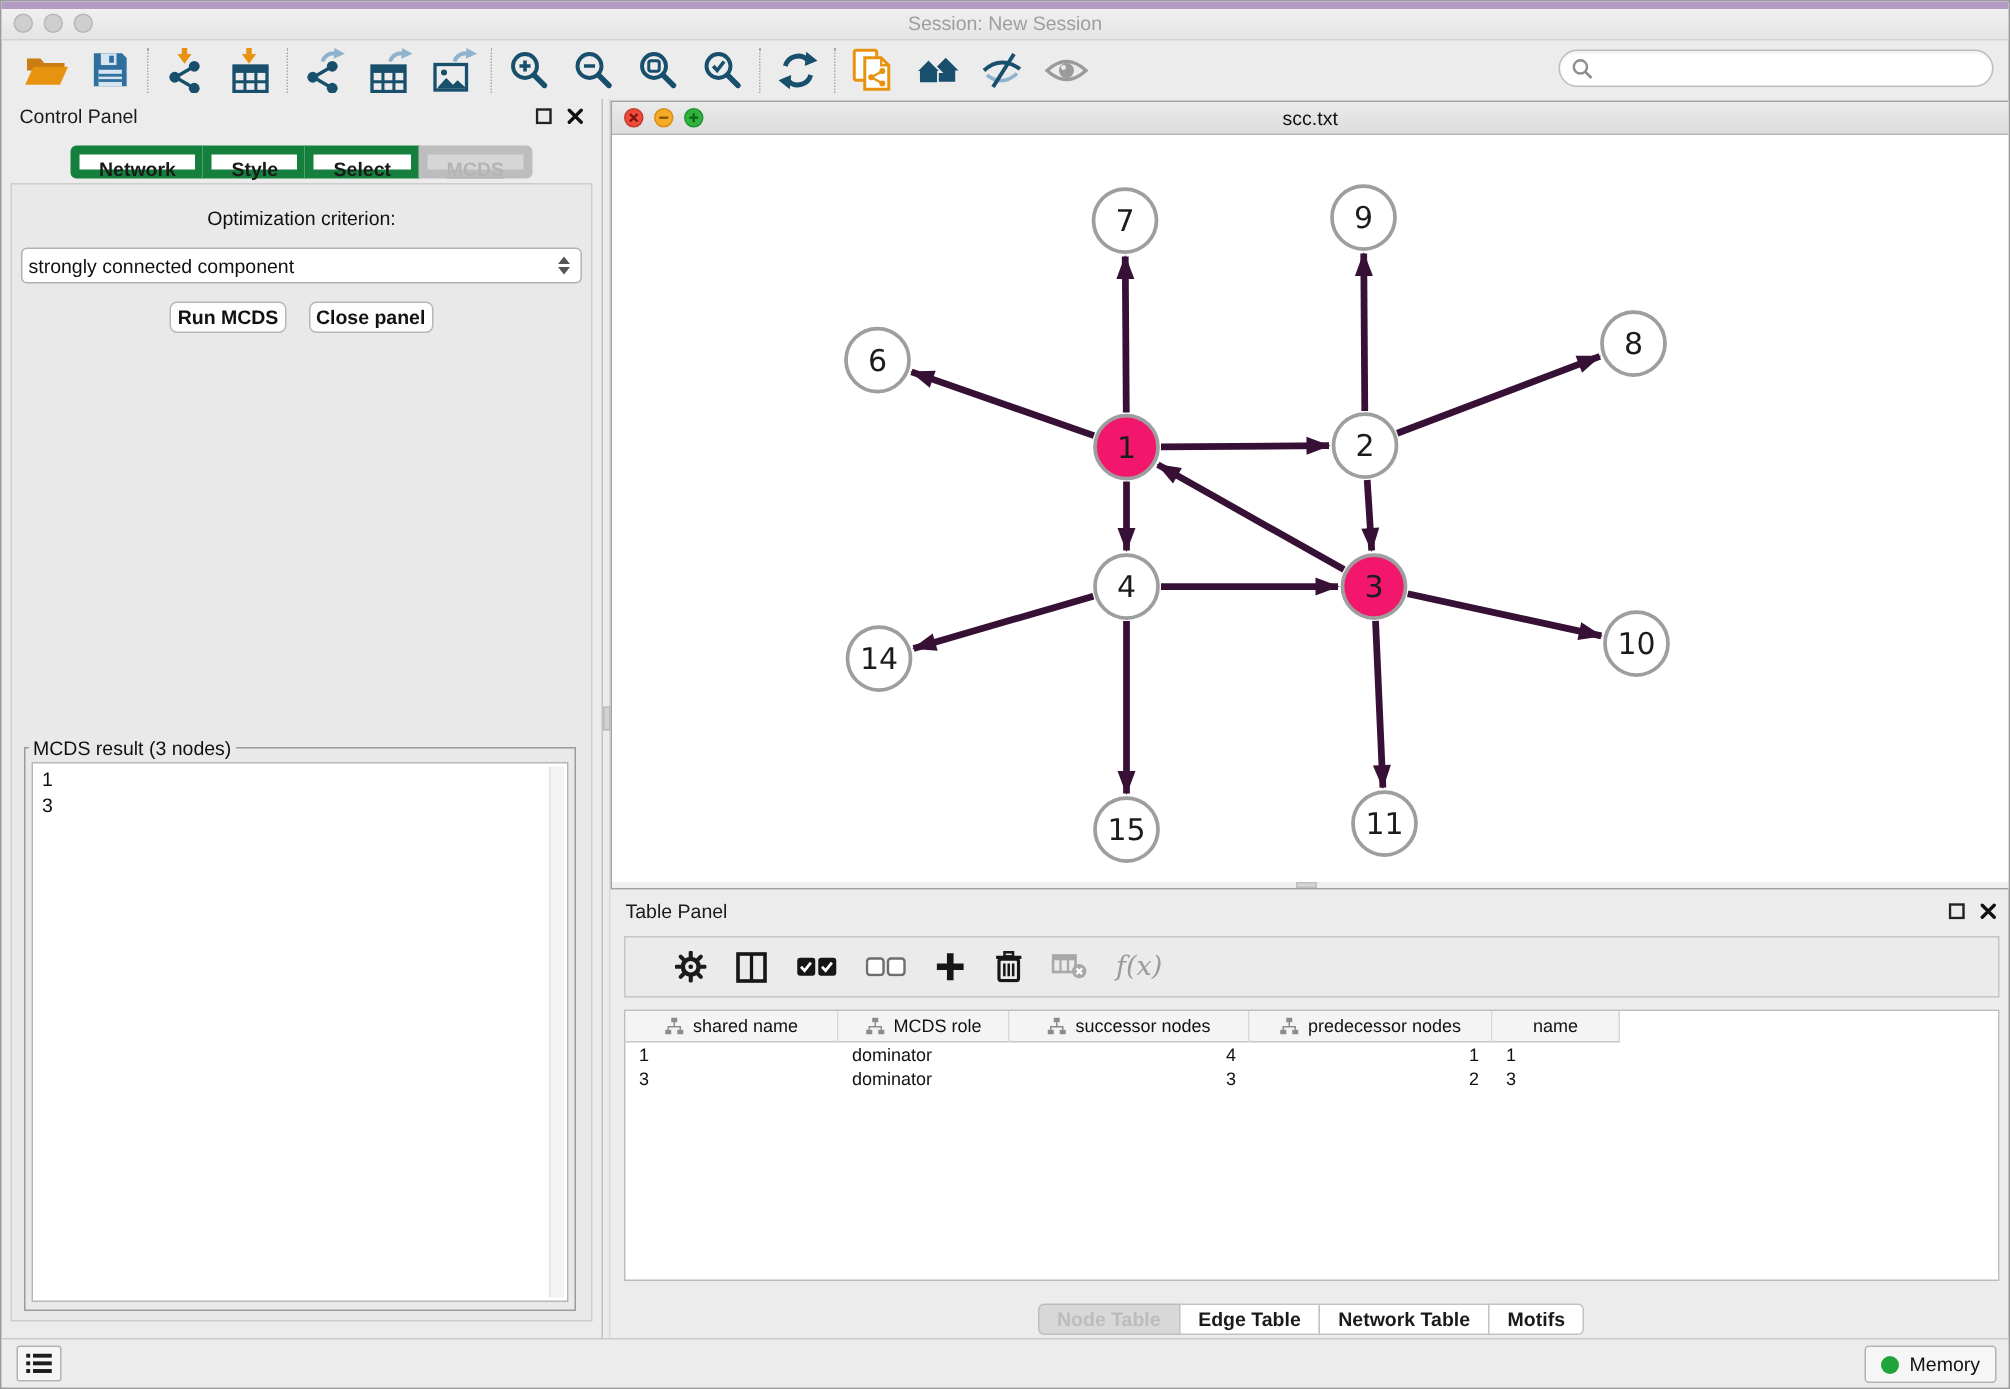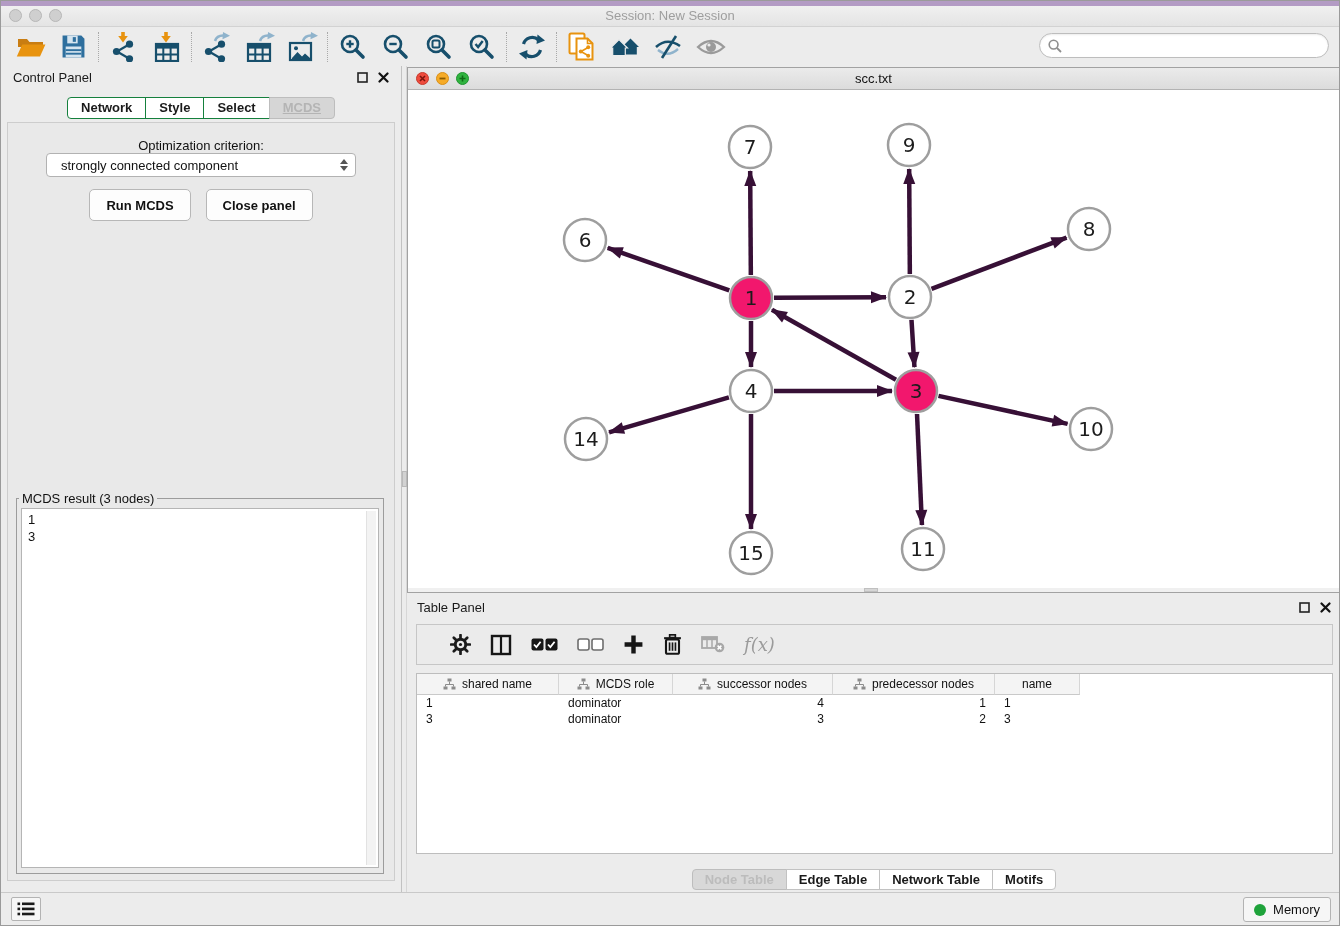--- a/index.html
+++ b/index.html
@@ -18,32 +18,32 @@
   .main-toolbar{position:absolute;top:26px;left:0;right:0;height:39px;display:flex;align-items:center;padding-left:8px;}
   .tbtn{width:43px;height:34px;display:flex;align-items:center;justify-content:center;flex:0 0 auto;}
   .sep{width:1px;height:30px;border-left:1px dotted #a9a9a9;margin:0 3px;flex:0 0 auto;}
   .searchbox{position:absolute;right:10px;top:6px;width:290px;height:25px;background:#fff;border:1px solid #bdbdbd;border-radius:13px;display:flex;align-items:center;padding-left:8px;box-shadow:inset 0 1px 2px rgba(0,0,0,.08);}
   
   .control-panel{position:absolute;top:65px;left:0;width:400px;height:817px;}
   .panel-head{position:absolute;top:4px;left:12px;font-size:13px;color:#1a1a1a;}
   .panel-icons{position:absolute;top:6px;right:12px;display:flex;gap:10px;align-items:center;}
   .tabgroup{display:flex;}
   .cp-tabs{position:absolute;top:31px;left:0;right:0;display:flex;justify-content:center;}
-  .tab{height:22px;line-height:20px;padding:0 13px;background:#fff;border:1px solid #15803d;margin-left:-1px;font-size:13px;font-weight:700;color:#1a1a1a;cursor:default;}
+  .tab{height:22px;line-height:20px;padding:0 13px;background:#fff;border:6px solid #15803d;margin-left:-1px;font-size:13px;font-weight:700;color:#1a1a1a;cursor:default;}
   .tab:first-child{border-radius:4px 0 0 4px;margin-left:0;}
   .tab:last-child{border-radius:0 4px 4px 0;}
   .tab.active{background:#d6d6d6;color:#b4b4b4;border-color:#bdbdbd;text-decoration:underline;}
   .cp-body{position:absolute;top:56px;left:6px;right:6px;bottom:2px;background:#e9e9e9;border:1px solid #cdcdcd;}
   .opt-label{margin-top:15px;text-align:center;font-size:13px;color:#111;}
-  .dropdown{margin:0 auto 0;width:310px;height:24px;background:#fff;border:1px solid #b2b2b2;border-radius:4px;display:flex;align-items:center;padding-left:14px;font-size:13px;color:#111;}
+  .dropdown{margin:12px auto 0;width:374px;height:24px;background:#fff;border:1px solid #b2b2b2;border-radius:4px;display:flex;align-items:center;padding-left:4px;font-size:13px;color:#111;}
   .spinner{margin-left:auto;margin-right:7px;display:flex;flex-direction:column;gap:2px;}
   .spinner .up{width:0;height:0;border-left:4px solid transparent;border-right:4px solid transparent;border-bottom:5px solid #555;}
   .spinner .down{width:0;height:0;border-left:4px solid transparent;border-right:4px solid transparent;border-top:5px solid #555;}
   .btnrow{margin-top:12px;display:flex;justify-content:center;gap:15px;}
-  .pbtn{height:32px;padding:0 16px;background:#fdfdfd;border:1px solid #b7b7b7;border-radius:5px;font-size:13px;font-weight:700;color:#111;font-family:"Liberation Sans",sans-serif;}
+  .pbtn{height:21px;padding:0 4px;background:#fdfdfd;border:1px solid #b7b7b7;border-radius:5px;font-size:13px;font-weight:700;color:#111;font-family:"Liberation Sans",sans-serif;}
   .mcds-fieldset{position:absolute;left:8px;right:10px;top:368px;bottom:6px;border:1px solid #9c9c9c;padding:0;}
   .mcds-fieldset legend{font-size:13px;color:#111;margin-left:2px;padding:0 3px;}
   .mcds-textarea{position:absolute;left:4px;right:4px;top:2px;bottom:5px;background:#fff;border:1px solid #b5b5b5;font-size:13px;line-height:17px;padding:2px 6px;color:#111;}
   .mcds-scroll{position:absolute;top:2px;bottom:2px;right:2px;width:10px;background:#f3f3f3;border-left:1px solid #e2e2e2;}
   
   .vsplit{position:absolute;left:400px;top:65px;width:6px;height:828px;border-left:1px solid #c2c2c2;border-right:1px solid #d7d7d7;}
   .vsplit .grip{position:absolute;top:405px;left:0;width:5px;height:16px;background:#d2d2d2;border:1px solid #b9b9b9;}
   
   .net-win{position:absolute;left:406px;top:66px;width:933px;height:526px;background:#fff;border:1px solid #a2a2a2;}
   .net-title{position:relative;height:22px;background:linear-gradient(#ebebeb,#dcdcdc);border-bottom:1px solid #b3b3b3;}

